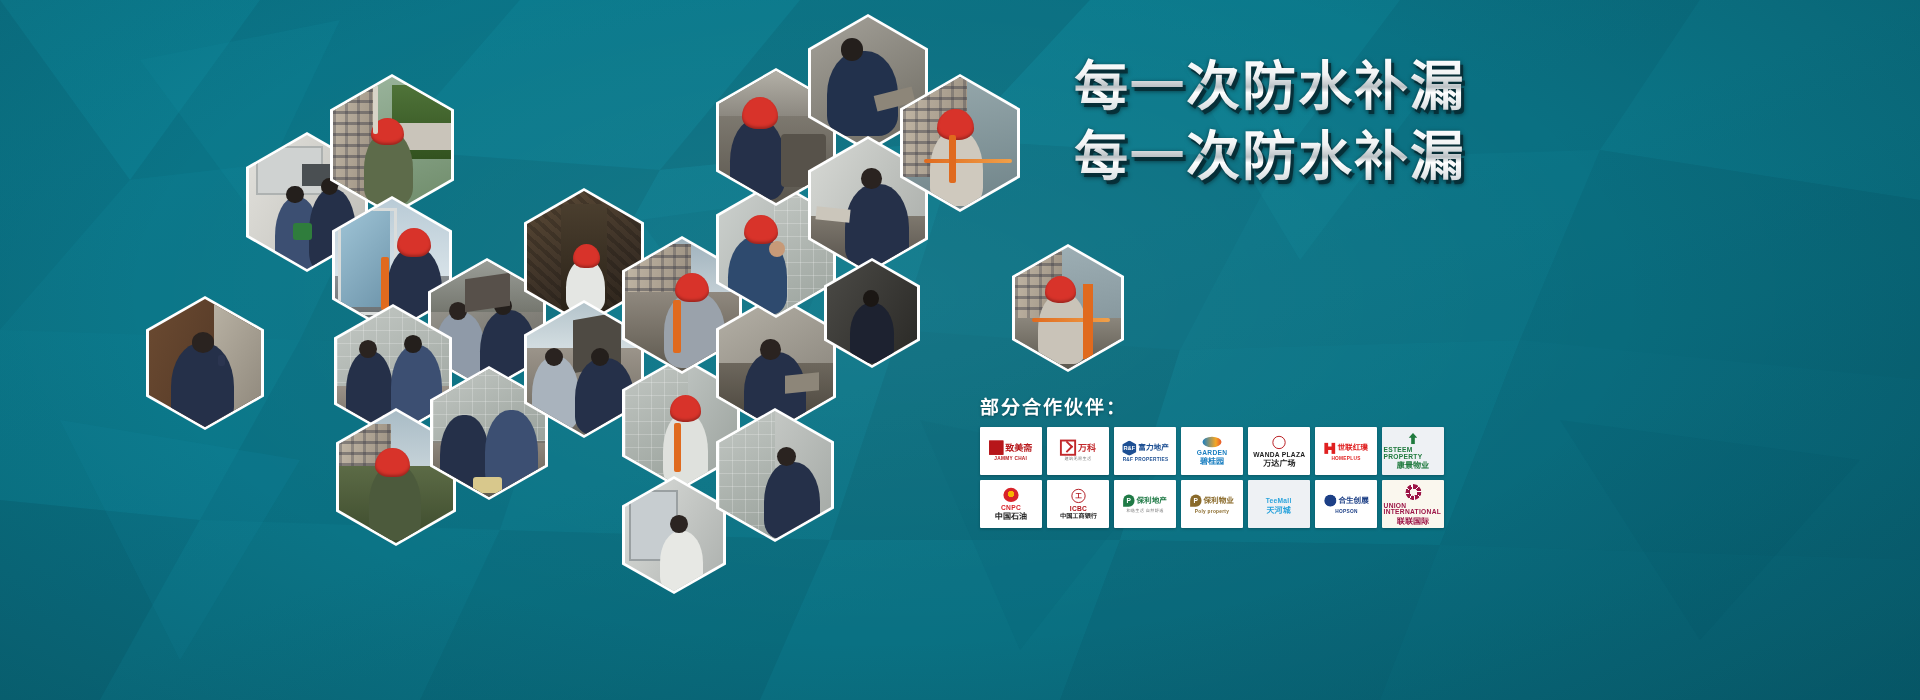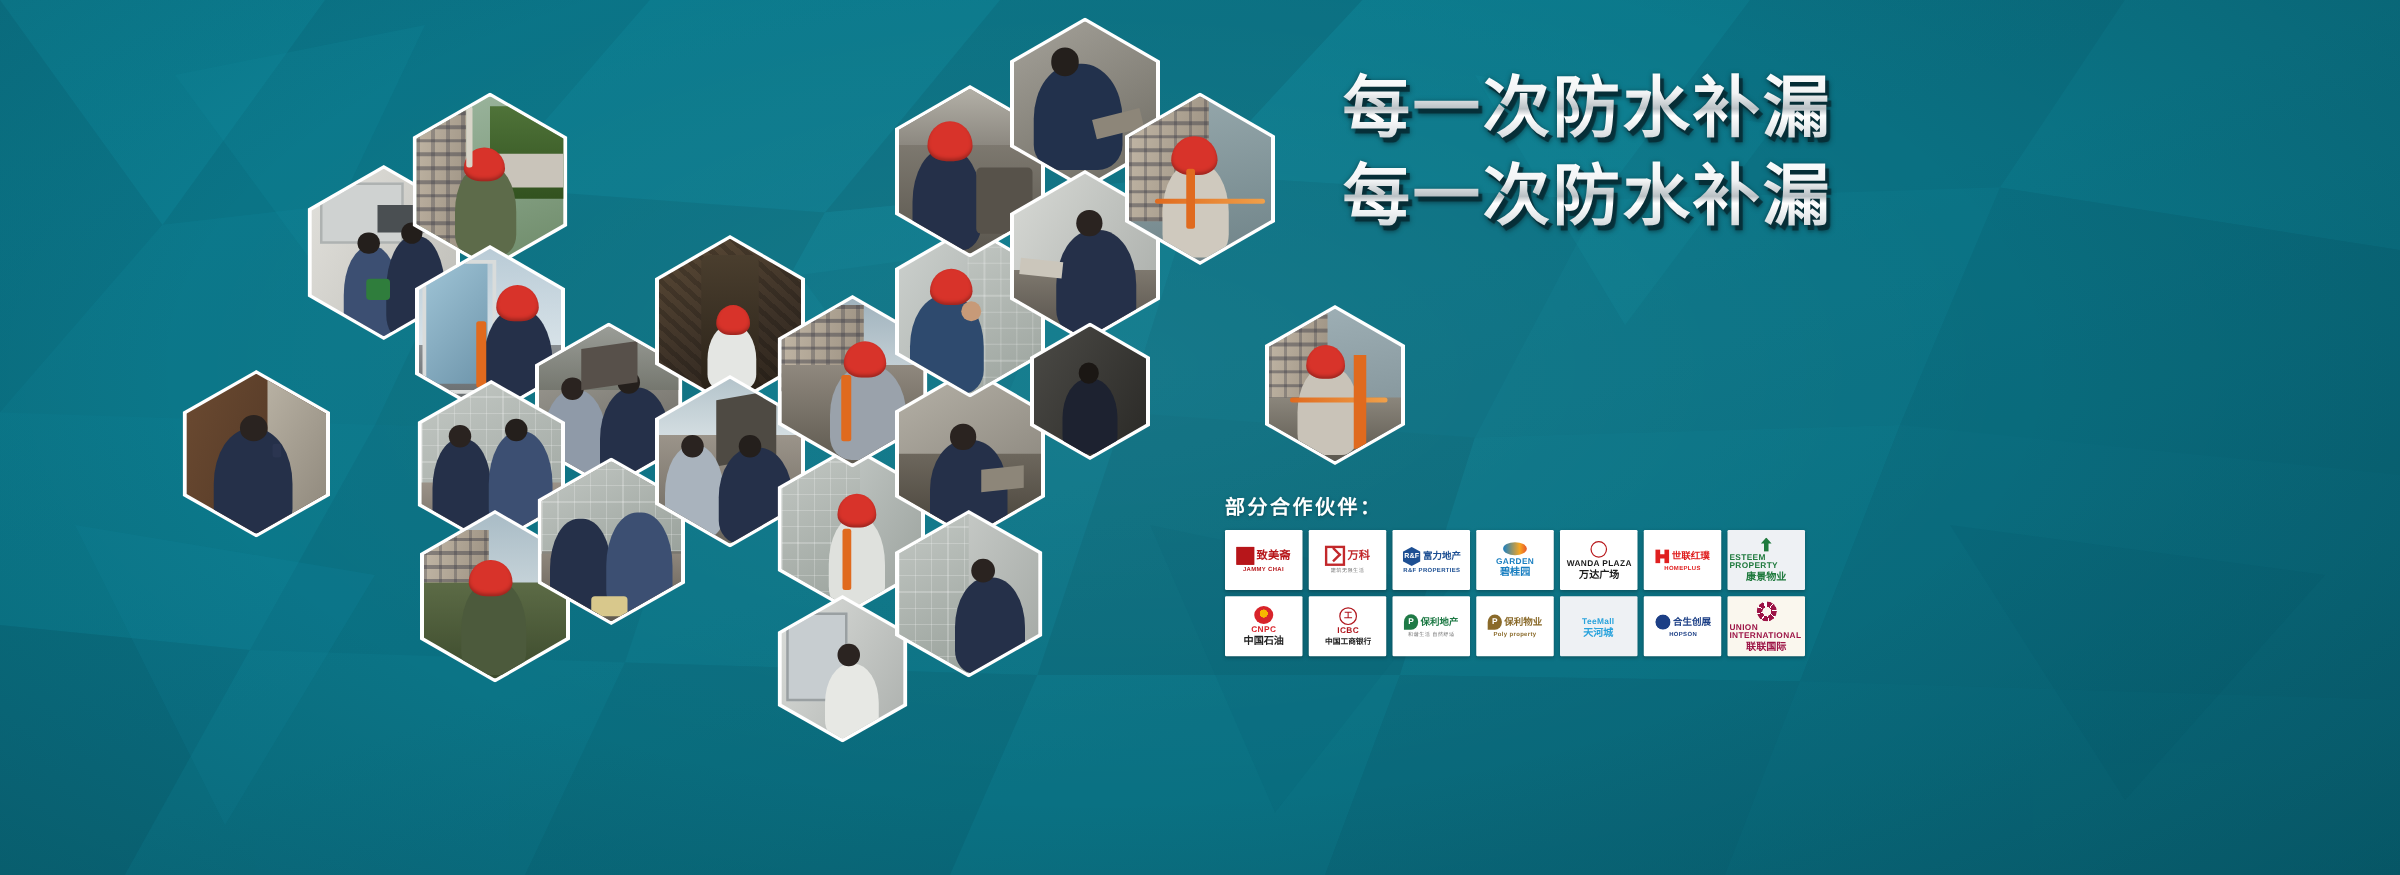--- a/index.html
+++ b/index.html
@@ -90,21 +90,21 @@
     background-clip:text;
     color:transparent;
     -webkit-text-fill-color:transparent;
     filter:drop-shadow(3px 4px 0 rgba(6,42,50,.85)) drop-shadow(0 1px 2px rgba(0,0,0,.5));
     text-align:center;
   }
 
   
   .partners{position:absolute;left:980px;top:392px;width:470px;}
   .partners-title{
-    color:#ffffff;font-weight:bold;font-size:16px;letter-spacing:2px;
+    color:#ffffff;font-weight:bold;font-size:19px;letter-spacing:2px;
     margin:0 0 8px 0;text-shadow:0 1px 3px rgba(0,0,0,.35);
     font-family:"DejaVu Sans","Liberation Sans",sans-serif;
   }
   .logo-grid{display:grid;grid-template-columns:repeat(7,62px);gap:5px;}
   .logo-cell{
     height:48px;background:#ffffff;border-radius:1px;
     display:flex;align-items:center;justify-content:center;
     overflow:hidden;position:relative;
     box-shadow:0 1px 3px rgba(0,0,0,.25);
   }

